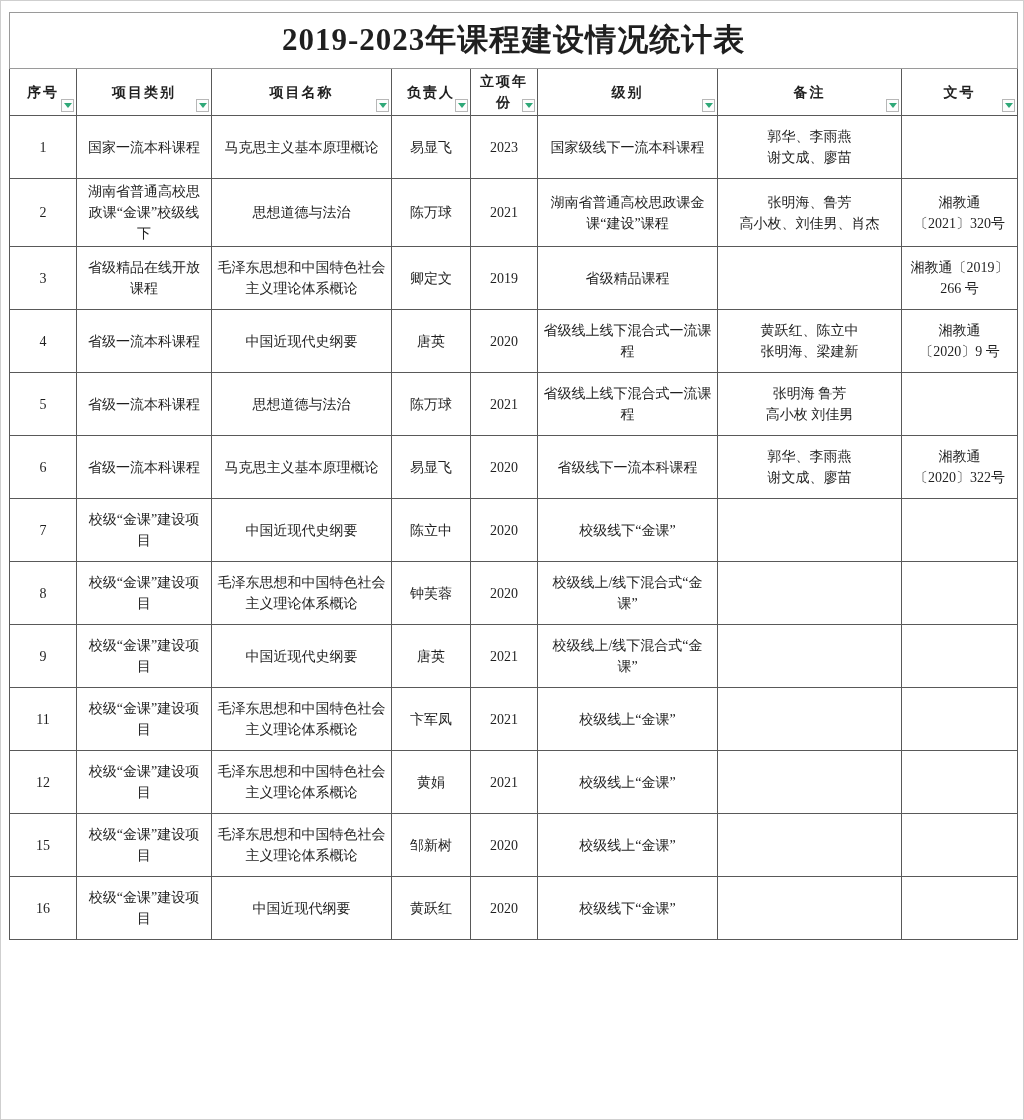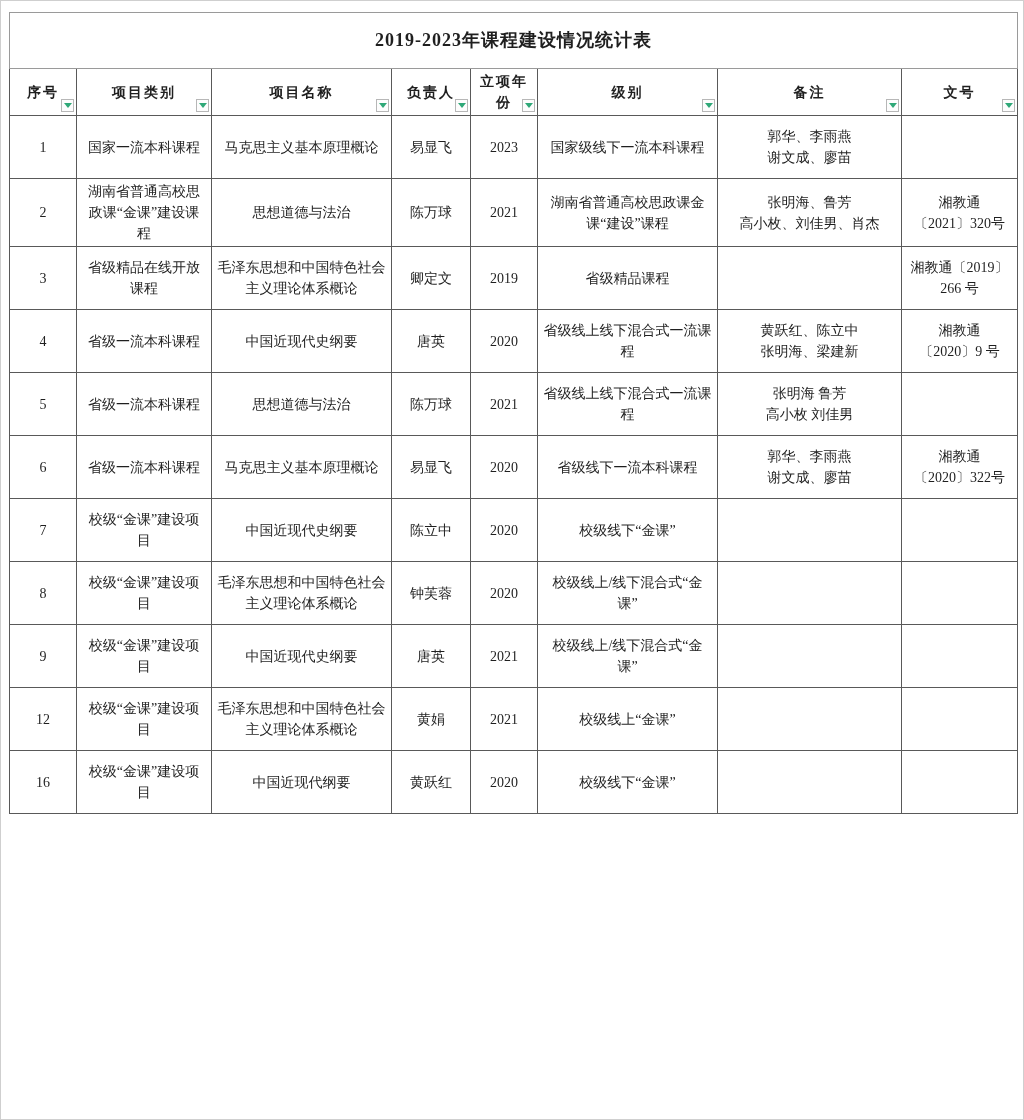--- a/index.html
+++ b/index.html
@@ -29,21 +29,21 @@
     border:1px solid var(--grid);
     text-align:center;vertical-align:middle;
     font-size:14px;line-height:1.5;
     white-space:pre-line;
     padding:2px 5px;
     overflow:hidden;
   }
   .title-row .title-cell{
     height:56px;
     border:1px solid var(--grid-light);
-    font-size:18px;font-weight:700;letter-spacing:1px;
+    font-size:31px;font-weight:700;letter-spacing:1px;
     white-space:nowrap;
   }
   .header-row th{
     height:42px;font-weight:700;letter-spacing:2px;
     position:relative;
   }
   tbody tr{height:63px;}
   .filter-btn{
     position:absolute;right:2px;bottom:3px;
     width:13px;height:13px;
@@ -95,21 +95,21 @@
           <td>马克思主义基本原理概论</td>
           <td>易显飞</td>
           <td>2023</td>
           <td>国家级线下一流本科课程</td>
           <td>郭华、李雨燕
 谢文成、廖苗</td>
           <td></td>
         </tr>
         <tr>
           <td>2</td>
-          <td>湖南省普通高校思政课“金课”建设课程</td>
+          <td>湖南省普通高校思政课“金课”校级线下</td>
           <td>思想道德与法治</td>
           <td>陈万球</td>
           <td>2021</td>
           <td>湖南省普通高校思政课金课“建设”课程</td>
           <td>张明海、鲁芳
 高小枚、刘佳男、肖杰</td>
           <td>湘教通
 〔2021〕320号</td>
         </tr>
         <tr>
@@ -182,25 +182,45 @@
           <td>9</td>
           <td>校级“金课”建设项目</td>
           <td>中国近现代史纲要</td>
           <td>唐英</td>
           <td>2021</td>
           <td>校级线上/线下混合式“金课”</td>
           <td></td>
           <td></td>
         </tr>
         <tr>
+          <td>11</td>
+          <td>校级“金课”建设项目</td>
+          <td>毛泽东思想和中国特色社会主义理论体系概论</td>
+          <td>卞军凤</td>
+          <td>2021</td>
+          <td>校级线上“金课”</td>
+          <td></td>
+          <td></td>
+        </tr>
+        <tr>
           <td>12</td>
           <td>校级“金课”建设项目</td>
           <td>毛泽东思想和中国特色社会主义理论体系概论</td>
           <td>黄娟</td>
           <td>2021</td>
+          <td>校级线上“金课”</td>
+          <td></td>
+          <td></td>
+        </tr>
+        <tr>
+          <td>15</td>
+          <td>校级“金课”建设项目</td>
+          <td>毛泽东思想和中国特色社会主义理论体系概论</td>
+          <td>邹新树</td>
+          <td>2020</td>
           <td>校级线上“金课”</td>
           <td></td>
           <td></td>
         </tr>
         <tr>
           <td>16</td>
           <td>校级“金课”建设项目</td>
           <td>中国近现代纲要</td>
           <td>黄跃红</td>
           <td>2020</td>

